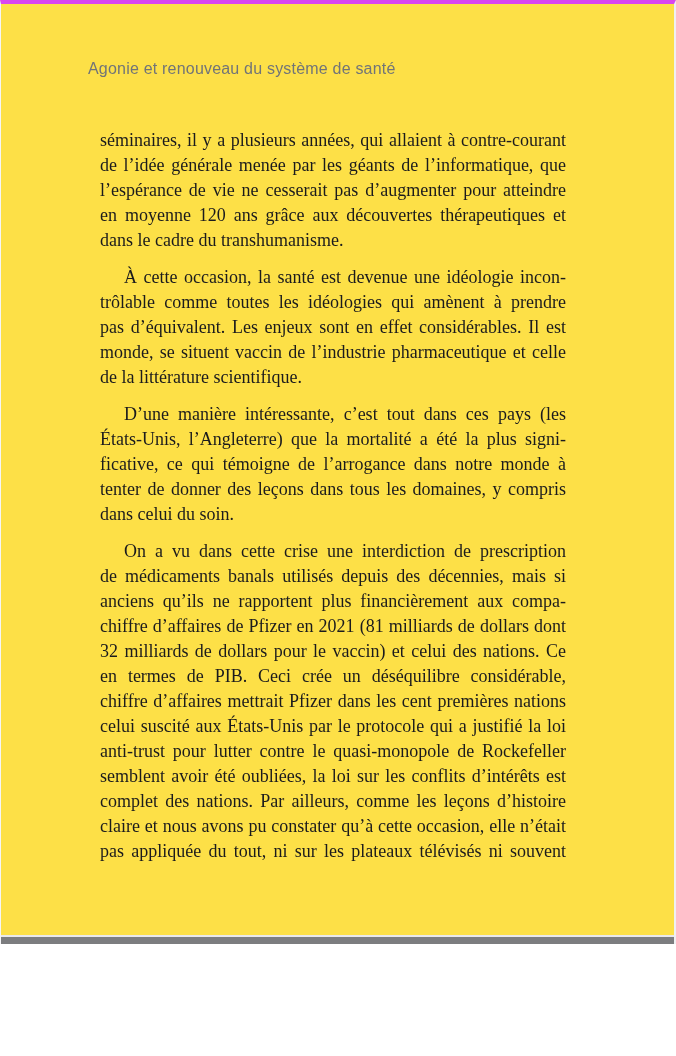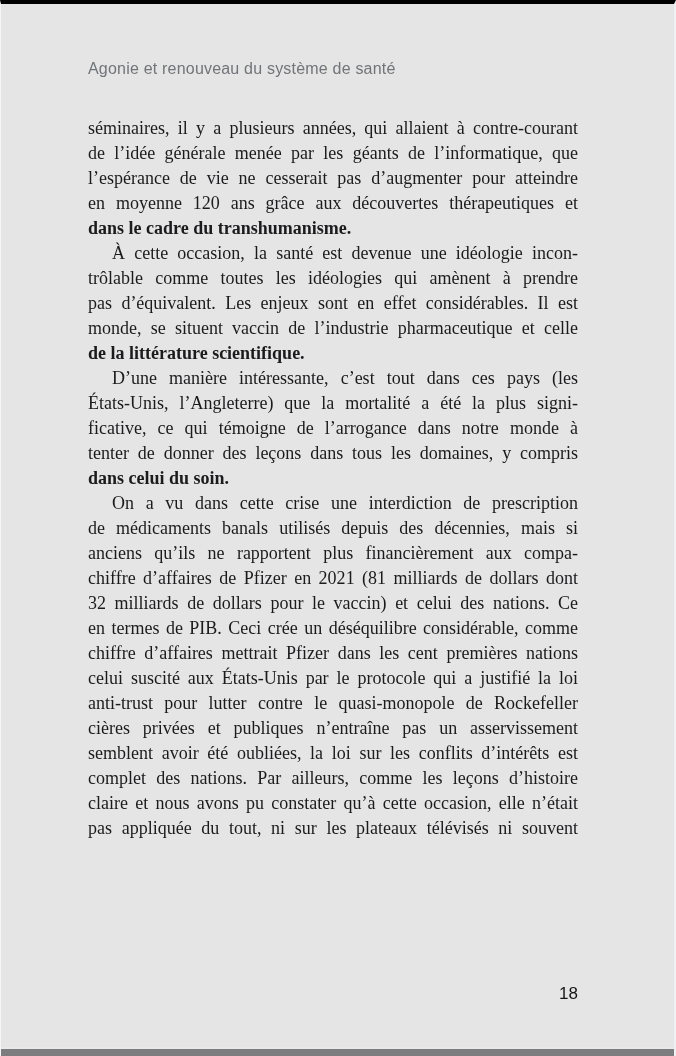--- a/index.html
+++ b/index.html
@@ -3,24 +3,24 @@
 <meta charset="utf-8">
 <style>
   html, body {
     margin: 0;
     padding: 0;
     background: #ffffff;
   }
   .page {
     position: relative;
     width: 676px;
-    height: 1056px;
-    background: #e5e5e5;
+    height: 944px;
+    background: #fde047;
     box-sizing: border-box;
-    border-top: 4px solid #000000;
+    border-top: 4px solid #d946ef;
     border-left: 1px solid #f5f5f7;
     border-right: 2px solid #eff0f2;
     overflow: hidden;
   }
   .running-title {
     position: absolute;
     left: 87px;
     top: 56px;
     font-family: "Liberation Sans", "DejaVu Sans", sans-serif;
     font-size: 16px;
@@ -30,29 +30,29 @@
   .body-text {
     position: absolute;
     left: 87px;
     top: 112px;
     width: 490px;
     font-family: "Liberation Serif", "DejaVu Serif", serif;
     font-size: 18px;
     line-height: 25px;
     color: #1b1b1d;
   }
-  .paragraph { margin: 0; }
+  .paragraph { margin: 12px; }
   .line {
     height: 25px;
     text-align: justify;
     text-align-last: justify;
     overflow: hidden;
   }
   .line.indent { text-indent: 24px; }
-  .line.line-end { text-align-last: left; font-weight: bold; }
+  .line.line-end { text-align-last: left; }
   .page-number {
     position: absolute;
     left: 87px;
     top: 980px;
     width: 490px;
     text-align: right;
     font-family: "Liberation Sans", "DejaVu Sans", sans-serif;
     font-size: 17px;
     color: #161617;
   }
@@ -97,21 +97,20 @@
       <div class="paragraph">
         <div class="line indent">On a vu dans cette crise une interdiction de prescription</div>
         <div class="line">de médicaments banals utilisés depuis des décennies, mais si</div>
         <div class="line">anciens qu’ils ne rapportent plus financièrement aux compa-</div>
         <div class="line">chiffre d’affaires de Pfizer en 2021 (81 milliards de dollars dont</div>
         <div class="line">32 milliards de dollars pour le vaccin) et celui des nations. Ce</div>
         <div class="line">en termes de PIB. Ceci crée un déséquilibre considérable, comme</div>
         <div class="line">chiffre d’affaires mettrait Pfizer dans les cent premières nations</div>
         <div class="line">celui suscité aux États-Unis par le protocole qui a justifié la loi</div>
         <div class="line">anti-trust pour lutter contre le quasi-monopole de Rockefeller</div>
-        <div class="line">cières privées et publiques n’entraîne pas un asservissement</div>
         <div class="line">semblent avoir été oubliées, la loi sur les conflits d’intérêts est</div>
         <div class="line">complet des nations. Par ailleurs, comme les leçons d’histoire</div>
         <div class="line">claire et nous avons pu constater qu’à cette occasion, elle n’était</div>
         <div class="line">pas appliquée du tout, ni sur les plateaux télévisés ni souvent</div>
       </div>
     </div>
 
   <div class="page-number">18</div>
 
   <div class="bottom-bar"></div>

